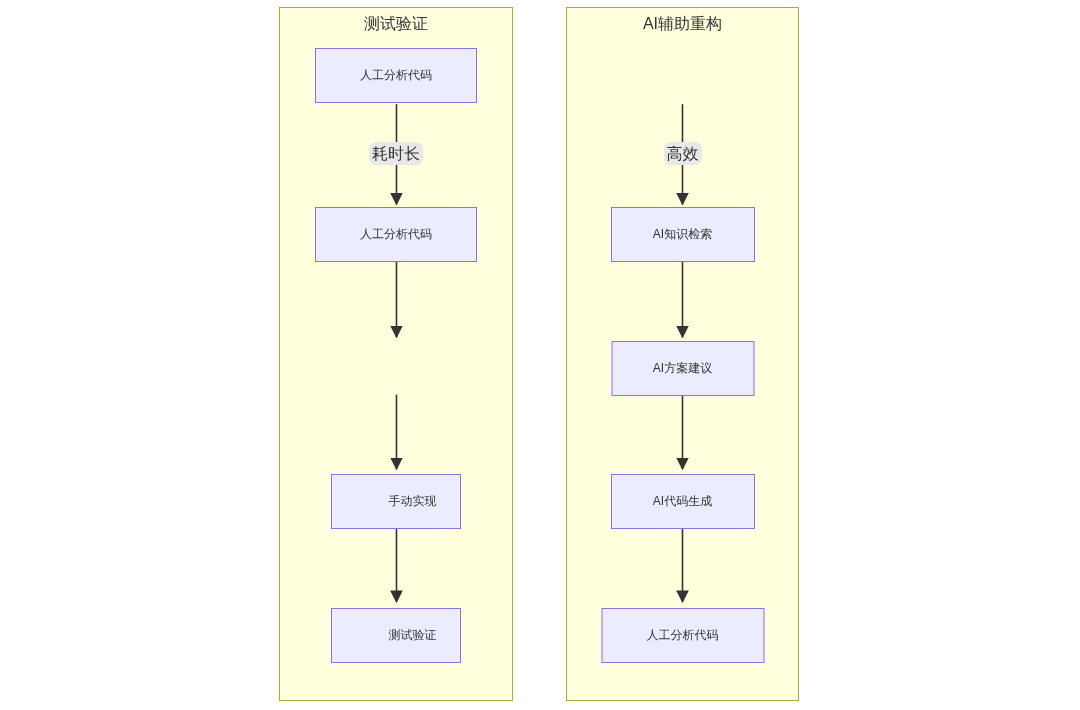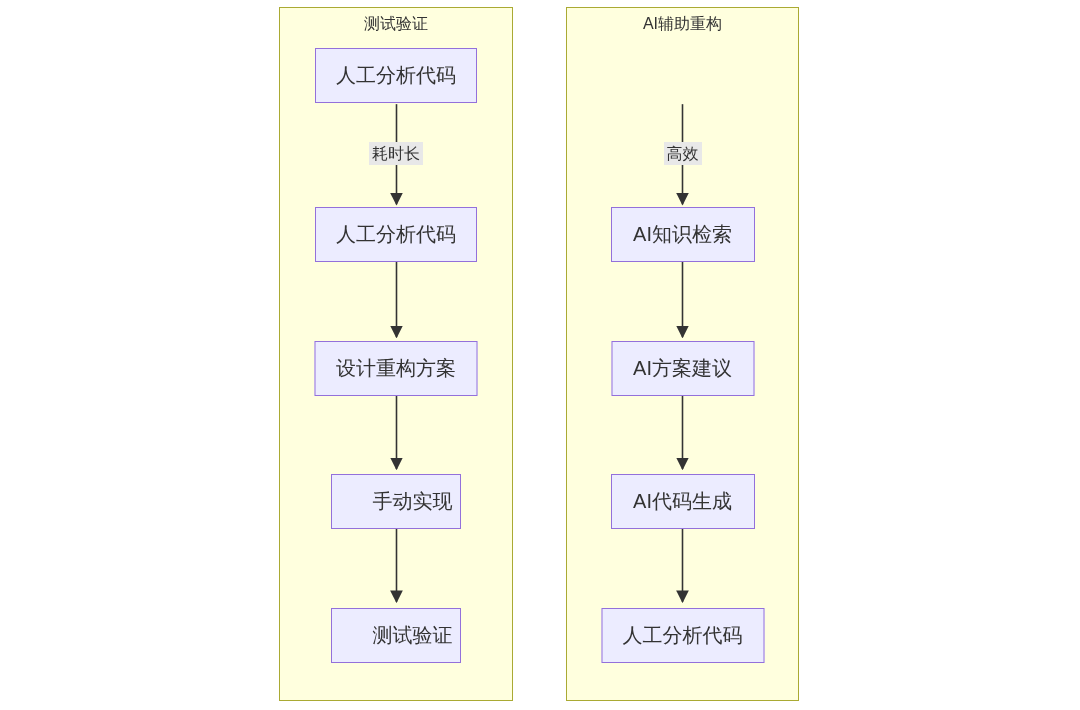--- a/index.html
+++ b/index.html
@@ -26,29 +26,29 @@
   .cluster-title{
     position:absolute; top:5px; left:0; width:100%;
     text-align:center; font-size:16px; line-height:22px; color:var(--text);
   }
   .node{
     position:absolute; left:50%; transform:translateX(-50%);
     height:55px; box-sizing:border-box;
     background:var(--node-fill);
     border:1px solid var(--node-border);
     display:flex; align-items:center; justify-content:center;
-    font-size:20px; color:var(--text); white-space:nowrap;
+    font-size:12px; color:var(--text); white-space:nowrap;
   }
   .edges{ position:absolute; inset:0; width:100%; height:100%; pointer-events:none; }
   .edges line{ stroke:var(--edge); stroke-width:1.6; }
   .arrow-head{ fill:var(--edge); }
   .edge-label{
     position:absolute; left:50%; transform:translateX(-50%); top:134px;
     background:var(--edge-label-bg); padding:1px 3px;
-    font-size:16px; line-height:21px; color:var(--text); white-space:nowrap;
+    font-size:16px; line-height:21px; color:var(--text); white-space:nowrap;border-radius:7px;
   }
   
   .slot1{top:40px;} .slot2{top:199px;} .slot3{top:333px;} .slot4{top:466px;} .slot5{top:600px;}
   
   .w162{width:162px;} .w163{width:163px;} .w130{width:130px;padding-left:33px;}
   .w143{width:143px;} .w144{width:144px;}
 </style>
 </head>
 <body>
 
@@ -66,21 +66,20 @@
     <svg class="edges" viewBox="0 0 234 694">
       <line x1="117.5" y1="95" x2="117.5" y2="196" marker-end="url(#ah)"></line>
       <line x1="117.5" y1="254" x2="117.5" y2="330" marker-end="url(#ah)"></line>
       <line x1="117.5" y1="388" x2="117.5" y2="463" marker-end="url(#ah)"></line>
       <line x1="117.5" y1="521" x2="117.5" y2="597" marker-end="url(#ah)"></line>
     </svg>
     <div class="cluster-title">测试验证</div>
     <div class="node slot1 w162">人工分析代码</div>
     <div class="edge-label">耗时长</div>
     <div class="node slot2 w162">人工分析代码</div>
-    <div class="node slot3 w163">设计重构方案</div>
     <div class="node slot4 w130">手动实现</div>
     <div class="node slot5 w130">测试验证</div>
   </div>
 
   <div class="cluster right">
     <svg class="edges" viewBox="0 0 233 694">
       <line x1="116.5" y1="95" x2="116.5" y2="196" marker-end="url(#ah)"></line>
       <line x1="116.5" y1="254" x2="116.5" y2="330" marker-end="url(#ah)"></line>
       <line x1="116.5" y1="388" x2="116.5" y2="463" marker-end="url(#ah)"></line>
       <line x1="116.5" y1="521" x2="116.5" y2="597" marker-end="url(#ah)"></line>

